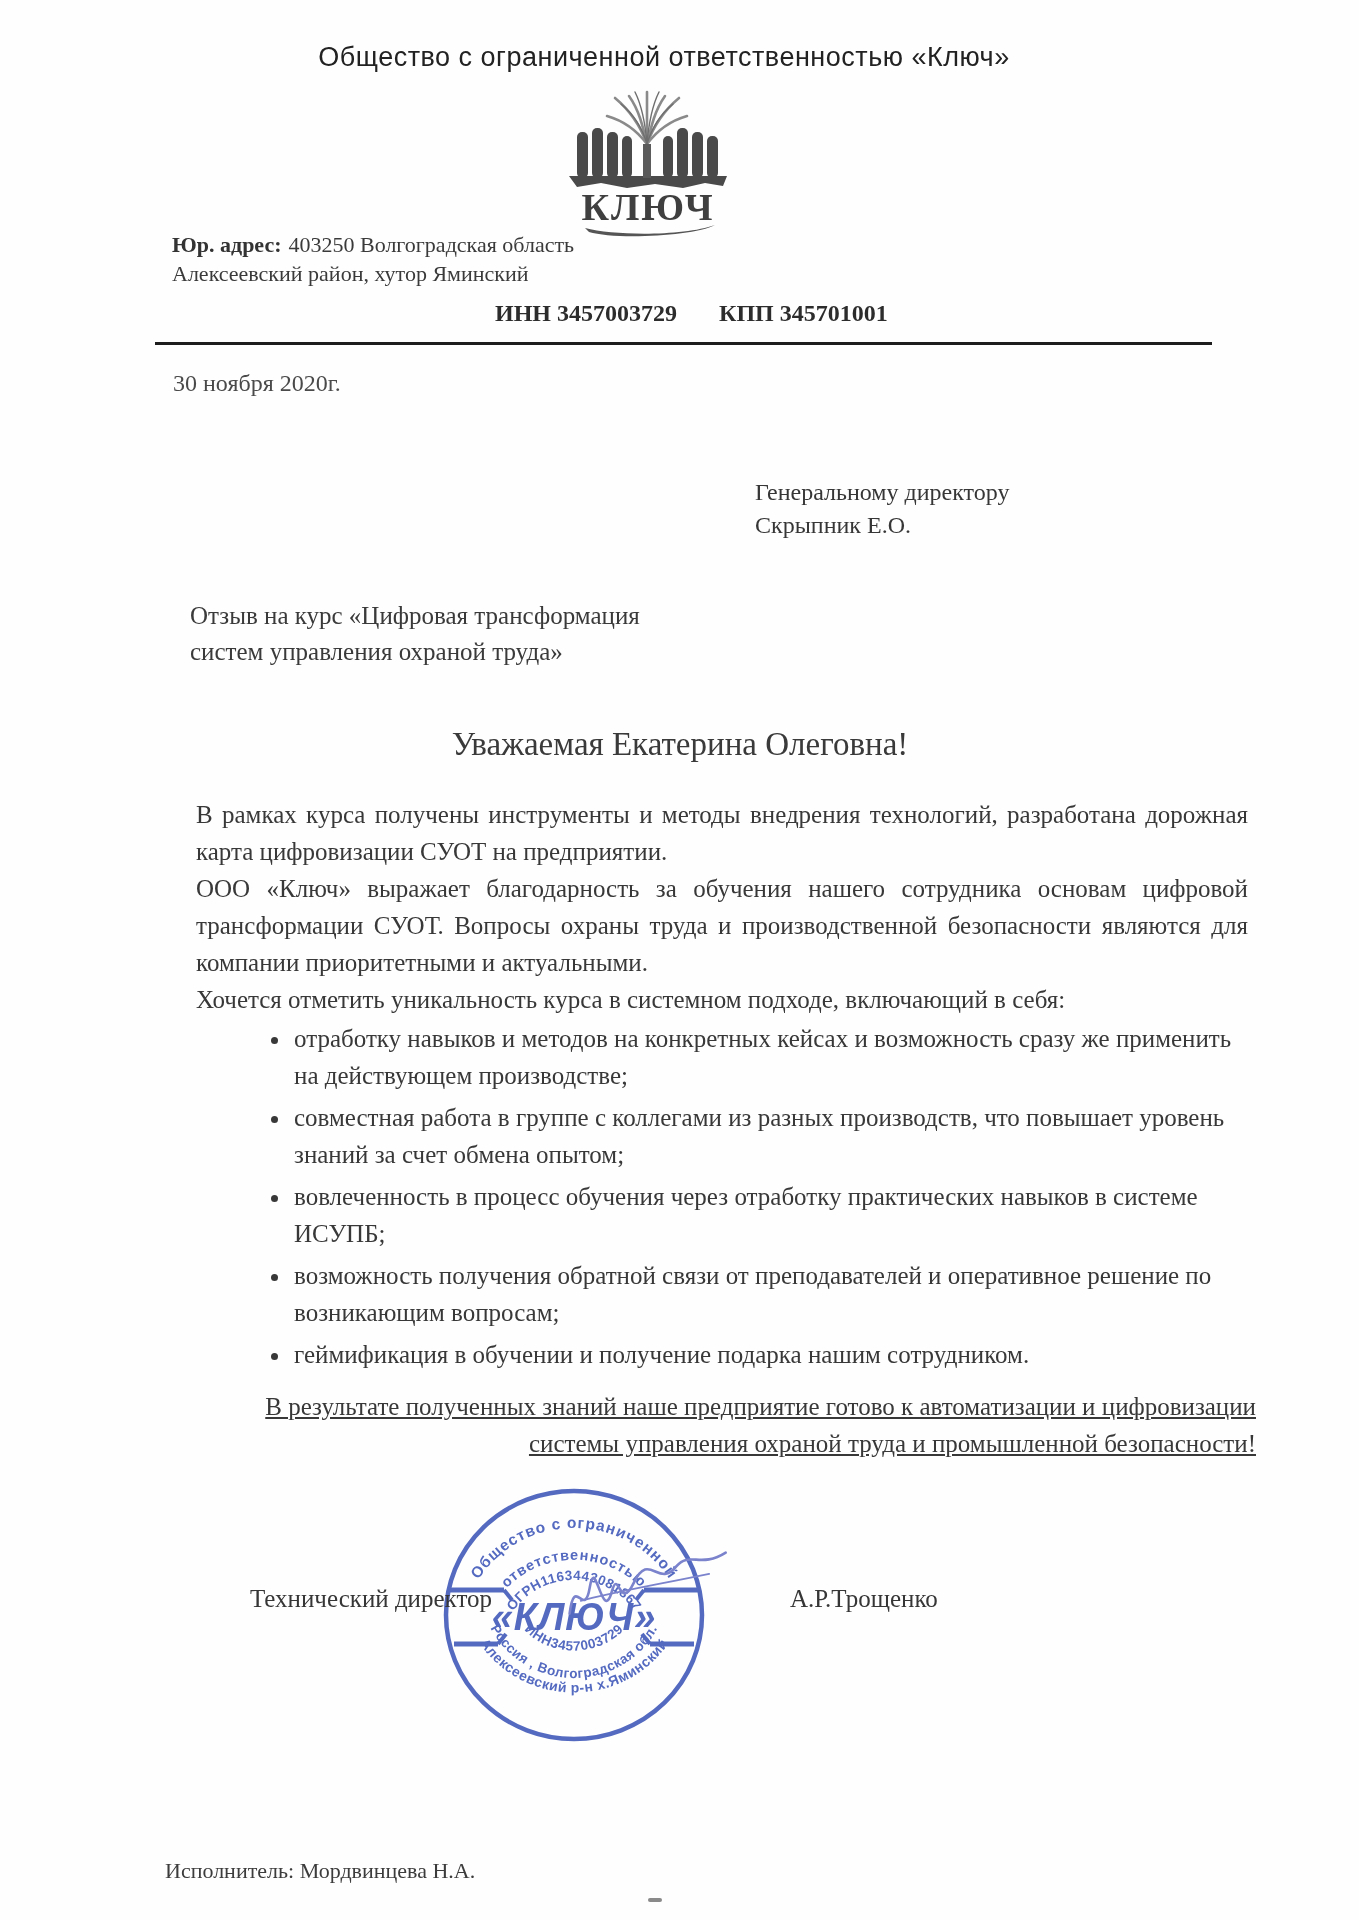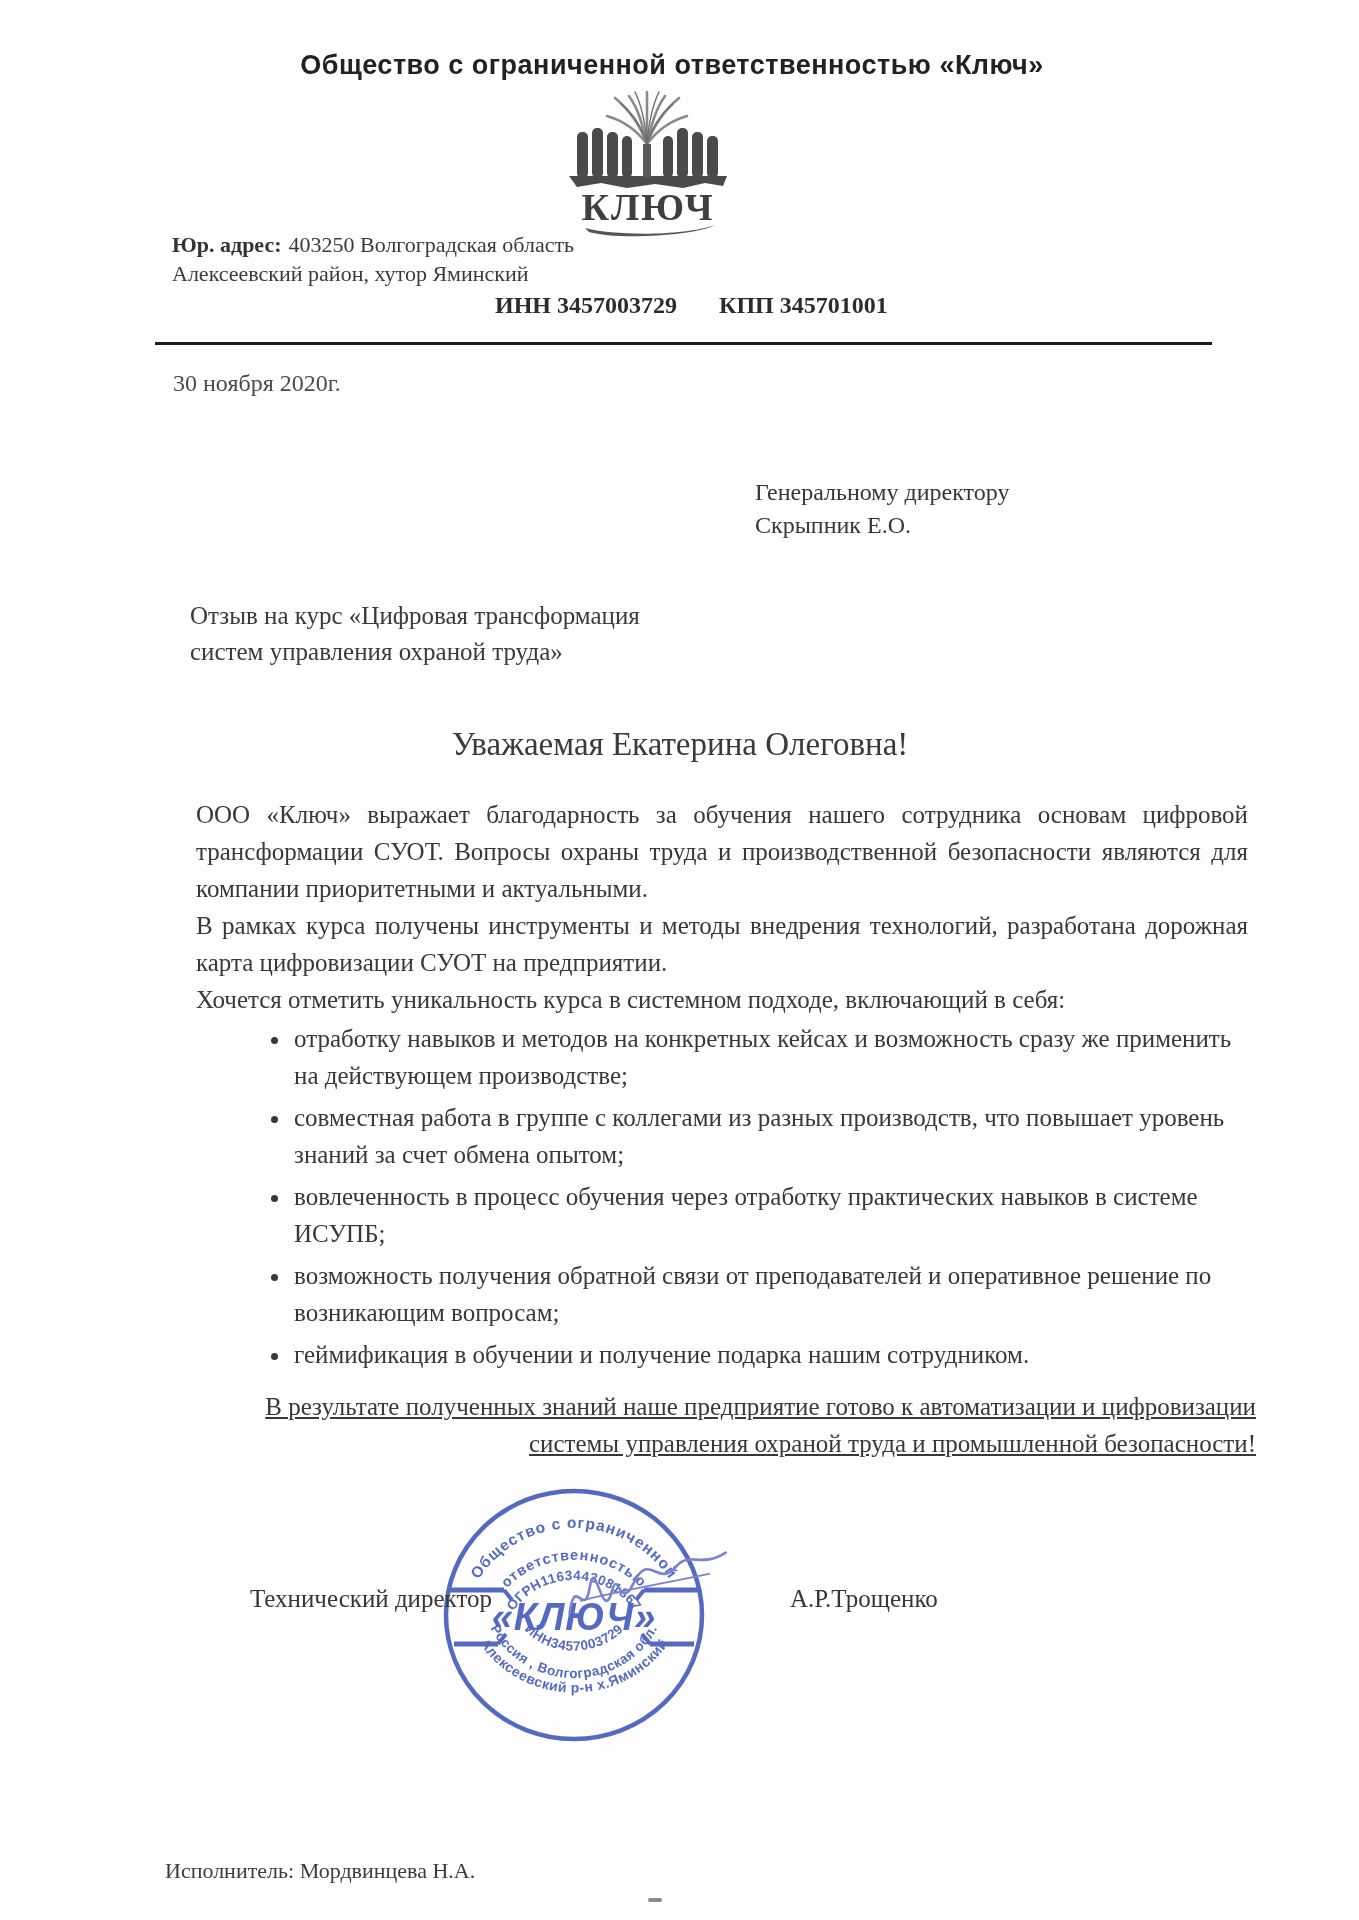--- a/index.html
+++ b/index.html
@@ -7,32 +7,31 @@
     position:relative;
     width:1359px;height:1920px;
     margin:0 auto;
     background:#fefefe;
     overflow:hidden;
     font-family:"Liberation Serif", serif;
     color:#2e2e2e;
   }
   
   .company-title{
-    position:absolute;left:112px;top:42px;width:1120px;
+    position:absolute;left:104px;top:42px;width:1120px;
     text-align:center;
     font-family:"Liberation Sans", sans-serif;
-    font-weight:bold;font-size:27px;letter-spacing:.5px;
+    font-weight:normal;font-size:27px;letter-spacing:.5px;
     color:#222;
-    margin-top:8px;
   }
   .logo{position:absolute;left:555px;top:84px;width:185px;height:158px;}
   .contact-left{position:absolute;left:172px;top:230px;font-size:22px;line-height:29px;color:#3a3a3a;}
   .contact-right{position:absolute;left:800px;top:230px;font-size:22px;line-height:29px;color:#3a3a3a;}
   .contact-label{font-weight:bold;margin-right:7px;color:#333;}
-  .inn-line{position:absolute;left:495px;top:292px;font-size:24px;font-weight:bold;color:#2c2c2c;}
+  .inn-line{position:absolute;left:495px;top:300px;font-size:24px;font-weight:bold;color:#2c2c2c;}
   .inn-line span{margin-right:42px;}
   .rule{position:absolute;left:155px;top:342px;width:1057px;height:3px;background:#1d1d1d;}
   
   .date{position:absolute;left:173px;top:370px;font-size:24px;color:#4a4a4a;}
   .addressee{position:absolute;left:755px;top:476px;font-size:24px;line-height:33px;color:#363636;}
   .subject{position:absolute;left:190px;top:598px;font-size:25px;line-height:36px;color:#3a3a3a;}
   .salutation{position:absolute;left:120px;top:726px;width:1120px;text-align:center;font-size:33px;color:#3a3a3a;}
   .body-block{
     position:absolute;left:196px;top:796px;width:1052px;
     font-size:25px;line-height:37px;color:#383838;
@@ -121,22 +120,22 @@
   </div>
 
   <div class="subject">
     <div>Отзыв на курс «Цифровая трансформация</div>
     <div>систем управления охраной труда»</div>
   </div>
 
   <div class="salutation">Уважаемая Екатерина Олеговна!</div>
 
   <div class="body-block">
+    <p>В рамках курса получены инструменты и методы внедрения технологий, разработана дорожная карта цифровизации СУОТ на предприятии.</p>
     <p>ООО «Ключ» выражает благодарность за обучения нашего сотрудника основам цифровой трансформации СУОТ. Вопросы охраны труда и производственной безопасности являются для компании приоритетными и актуальными.</p>
-    <p>В рамках курса получены инструменты и методы внедрения технологий, разработана дорожная карта цифровизации СУОТ на предприятии.</p>
     <p class="no-justify">Хочется отметить уникальность курса в системном подходе, включающий в себя:</p>
     <ul class="bullets">
       <li>отработку навыков и методов на конкретных кейсах и возможность сразу же применить на действующем производстве;</li>
       <li>совместная работа в группе с коллегами из разных производств, что повышает уровень знаний за счет обмена опытом;</li>
       <li>вовлеченность в процесс обучения через отработку практических навыков в системе ИСУПБ;</li>
       <li>возможность получения обратной связи от преподавателей и оперативное решение по возникающим вопросам;</li>
       <li>геймификация в обучении и получение подарка нашим сотрудником.</li>
     </ul>
   </div>
 

